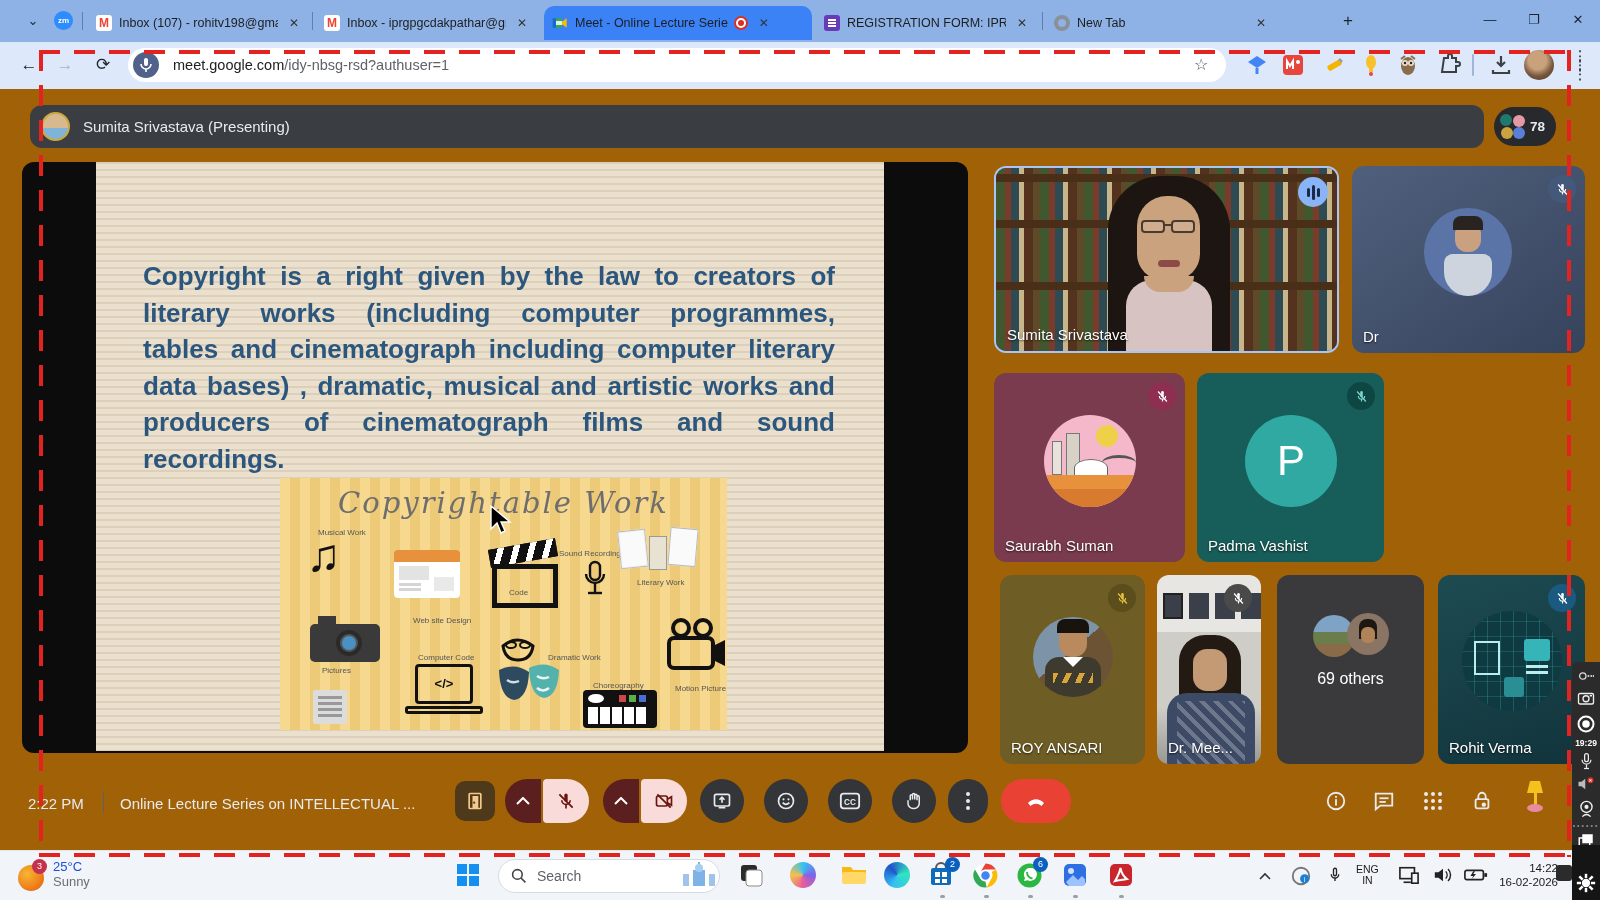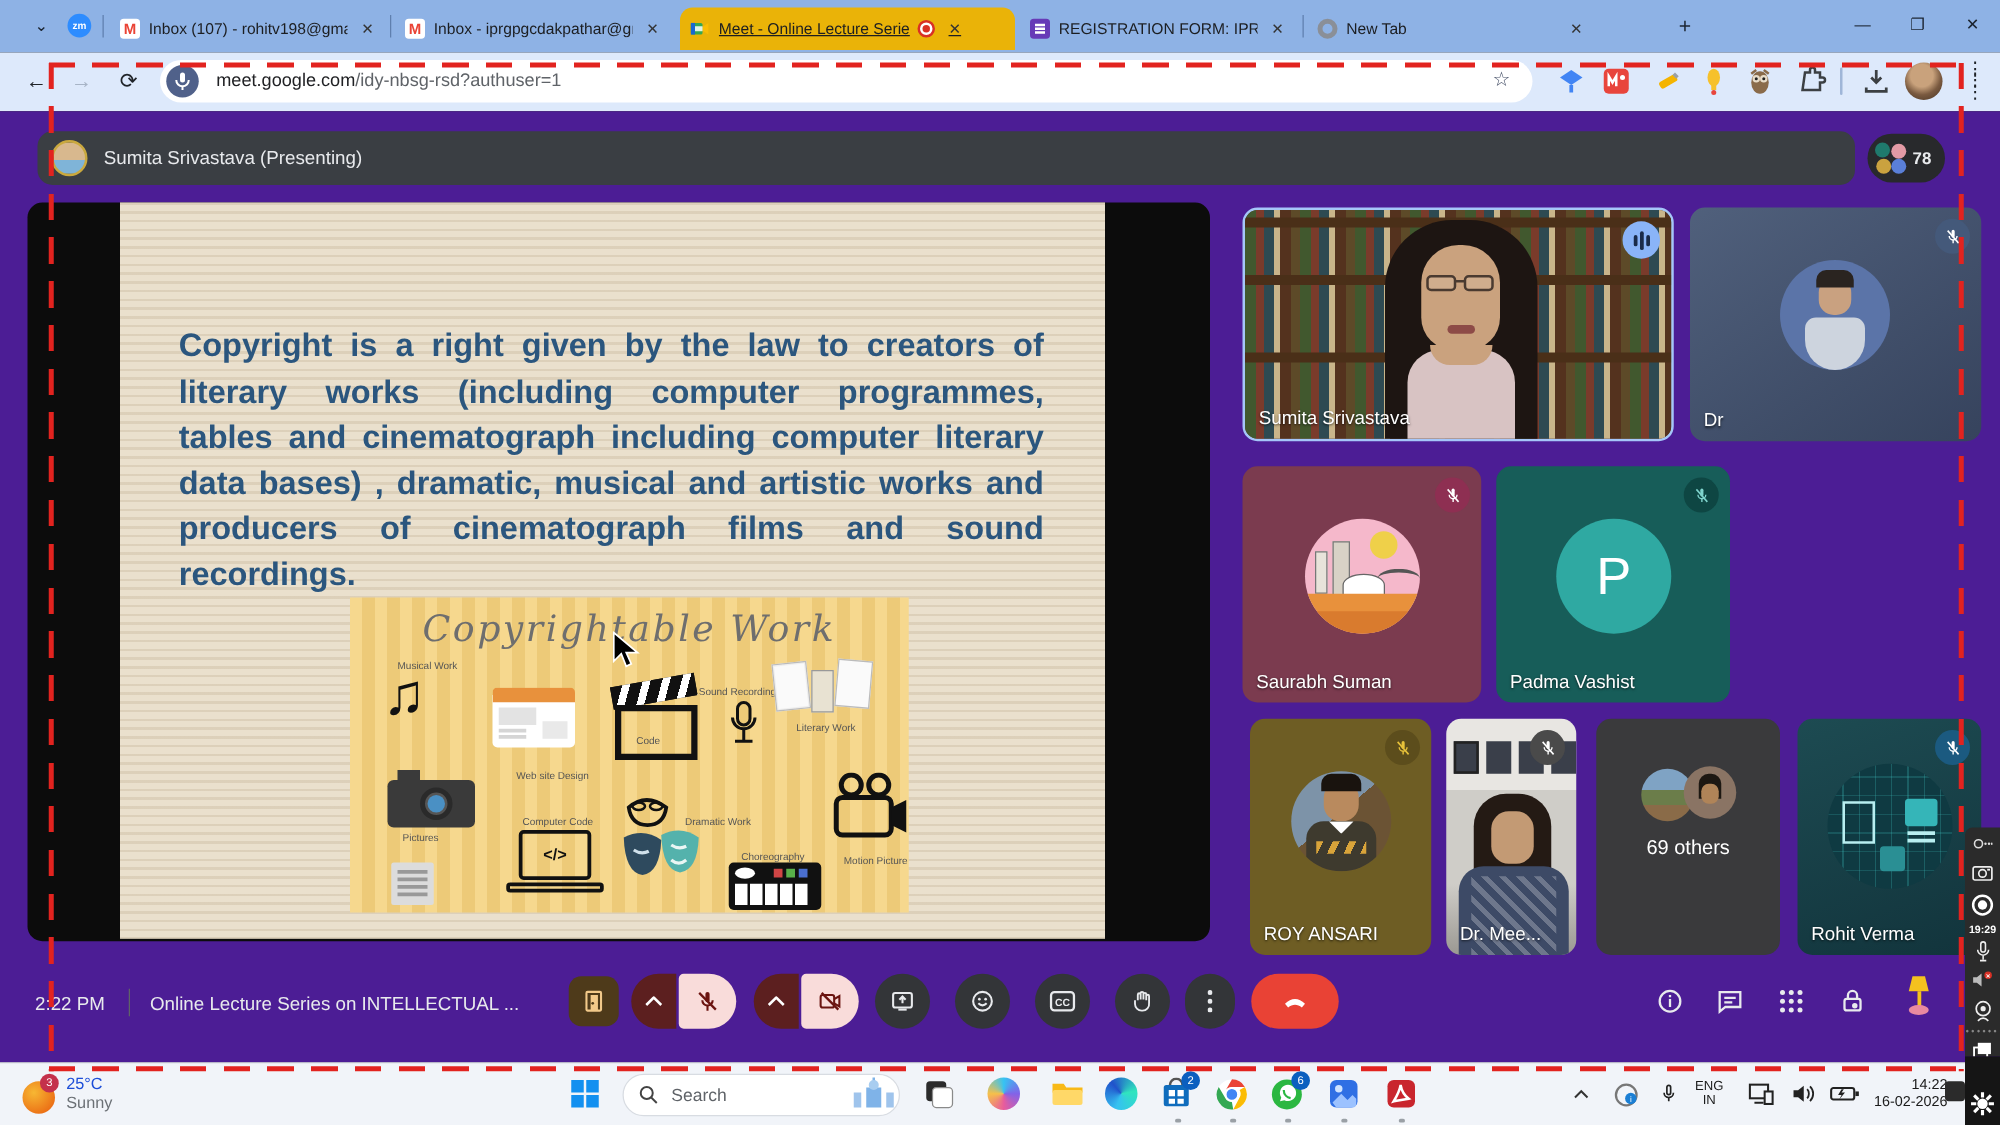--- a/index.html
+++ b/index.html
@@ -8,21 +8,21 @@
   .screen { position:relative; width:1600px; height:900px; background:#141414; }
   .abs { position:absolute; }
 
   
   .tabstrip { position:absolute; left:0; top:0; width:1600px; height:42px; background:#8EB2E5; }
   .tab-chevron { position:absolute; left:22px; top:10px; width:22px; height:22px; color:#1b2430; font-size:13px; text-align:center; line-height:22px; }
   .pinned-tab { position:absolute; left:54px; top:11px; width:19px; height:19px; border-radius:50%; background:#2D8CFF; color:#fff; font-size:8px; font-weight:bold; text-align:center; line-height:19px; }
   .tab-sep { position:absolute; top:12px; width:1px; height:18px; background:#5f7fae; }
   .tab { position:absolute; top:6px; height:34px; border-radius:10px 10px 0 0; display:flex; align-items:center; padding:0 8px; color:#1c1e21; font-size:12.5px; }
   .tab .tab-label { white-space:nowrap; overflow:hidden; max-width:168px; }
-  .tab.active { background:#eab308;text-decoration:underline; }
+  .tab.active { background:#3b82f6; }
   .tab .close-x { margin-left:8px; color:#333; font-size:12px; width:16px; text-align:center; flex:none; }
   .favicon { width:16px; height:16px; margin-right:7px; flex:none; position:relative; }
   .gmail-icon { background:#fff; border-radius:3px; color:#EA4335; font-weight:bold; font-size:12px; line-height:16px; text-align:center; }
   .forms-icon { background:#673AB7; border-radius:3px; }
   .forms-icon:before { content:""; position:absolute; left:4px; top:4px; width:8px; height:2px; background:#fff; box-shadow:0 3px 0 #fff, 0 6px 0 #fff; }
   .newtab-icon { border:4px solid #8a8f98; border-radius:50%; width:16px; height:16px; }
   .rec-badge { width:14px; height:14px; border:2px solid #D93025; border-radius:50%; position:relative; margin-left:6px; flex:none; background:#fff; }
   .rec-badge:before { content:""; position:absolute; left:2px; top:2px; width:6px; height:6px; border-radius:50%; background:#D93025; }
   .win-controls { position:absolute; top:0; right:0; height:40px; display:flex; }
   .win-btn { width:44px; height:40px; color:#1b2430; text-align:center; line-height:40px; font-size:13px; }
@@ -36,21 +36,21 @@
   .mic-chip { width:26px; height:26px; border-radius:50%; background:#50618a; margin-left:5px; position:relative; flex:none; }
   .url-text { margin-left:14px; font-size:14.5px; color:#202124; }
   .url-text .path { color:#5f6368; }
   .star-icon { position:absolute; right:14px; top:8px; width:18px; height:18px; color:#49536a; font-size:16px; line-height:18px; }
   .ext-icon { position:absolute; top:10px; width:26px; height:26px; }
   .toolbar-sep { position:absolute; left:1472px; top:12px; width:2px; height:22px; background:#9fb6d8; border-radius:1px; }
   .avatar-chip { position:absolute; left:1524px; top:8px; width:30px; height:30px; border-radius:50%; background:radial-gradient(circle at 45% 35%, #c9a27c 0 35%, #7a5a40 60%, #43301f 100%); }
   .menu-dots { position:absolute; left:1572px; top:9px; width:16px; height:28px; color:#1f2328; font-size:15px; line-height:9px; text-align:center; }
 
   
-  .page { position:absolute; left:0; top:89px; width:1600px; height:761px; background:#4c1d95; }
+  .page { position:absolute; left:0; top:89px; width:1600px; height:761px; background:#a16207; }
   .meet-topbar { position:absolute; left:30px; top:16px; width:1454px; height:43px; background:#3A3E43; border-radius:12px; display:flex; align-items:center; }
   .presenter-avatar { width:29px; height:29px; border-radius:50%; margin-left:11px; background:linear-gradient(#d8b88e 0 55%, #7fb4d8 55% 100%); border:2px solid #caa93f; flex:none; }
   .presenter-name { margin-left:13px; color:#E8EAED; font-size:15px; }
   .participants-pill { position:absolute; left:1494px; top:18px; width:62px; height:39px; background:#28292C; border-radius:20px; display:flex; align-items:center; }
   .mini-avatars { width:26px; height:26px; margin-left:6px; position:relative; flex:none; }
   .mini-avatars i { position:absolute; width:12px; height:12px; border-radius:50%; }
   .participant-count { color:#E8EAED; font-size:13.5px; margin-left:4px; font-weight:bold; }
 
   
   .share-tile { position:absolute; left:22px; top:73px; width:946px; height:591px; background:#0c0c0c; border-radius:12px; }

